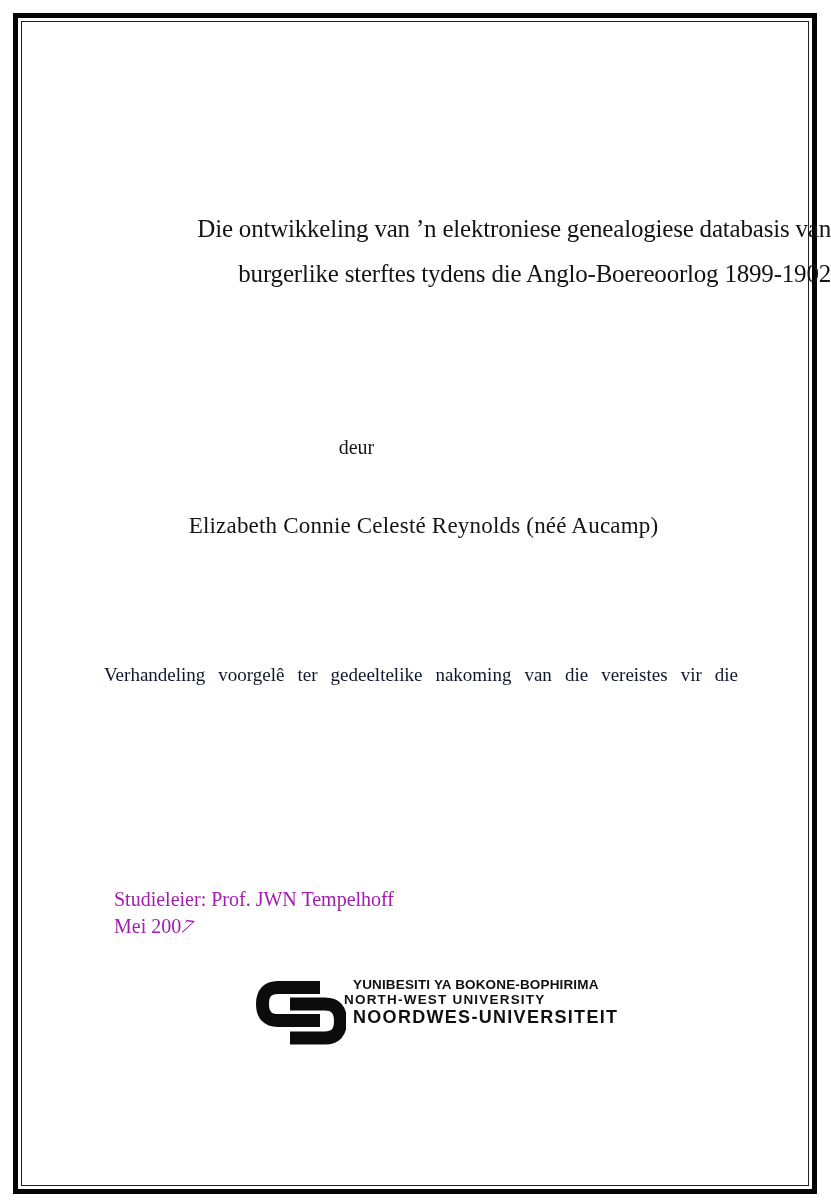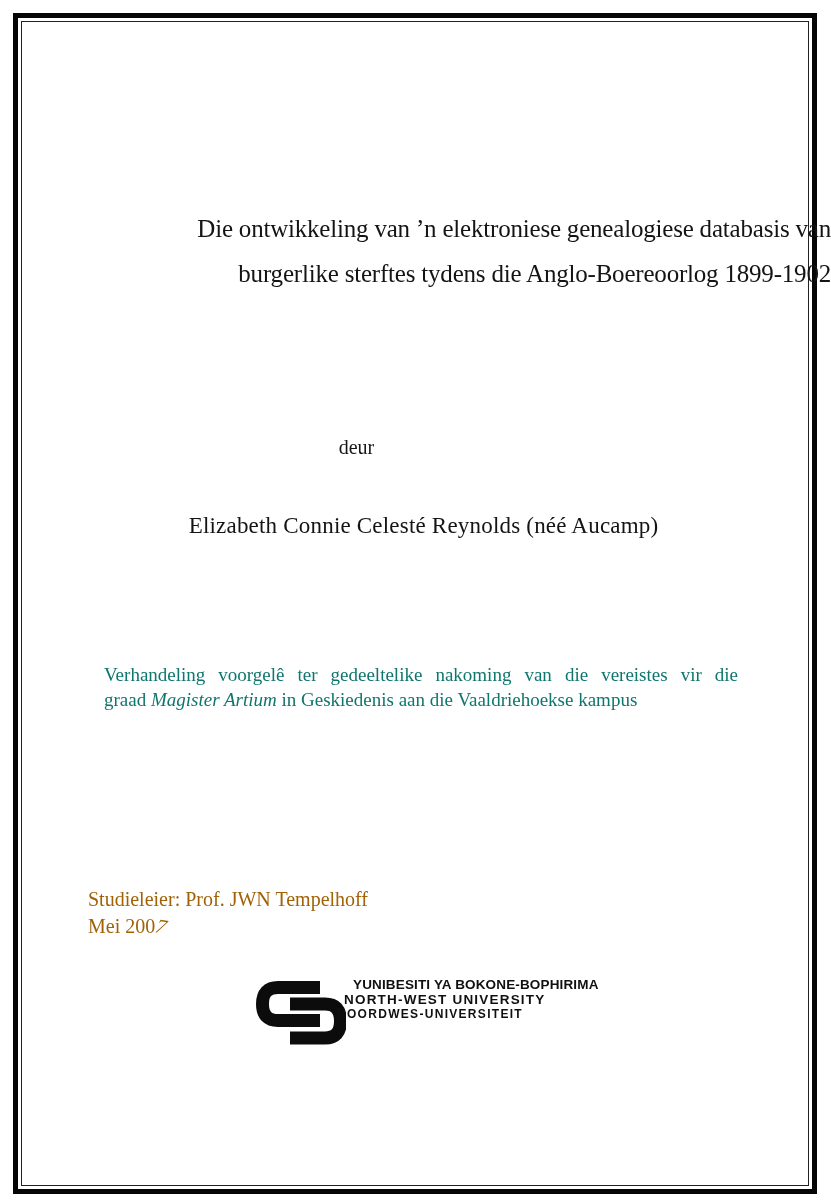--- a/index.html
+++ b/index.html
@@ -35,71 +35,70 @@
     text-align:center; font-size:20px; color:#161616;
   }
 
   .author {
     position:absolute; top:513px; left:8px; width:831px;
     text-align:center; font-size:23px; letter-spacing:0.2px; color:#141414;
   }
 
   .submission {
     position:absolute; top:662px; left:104px; width:634px;
-    font-size:19px; line-height:25px; color:#0f766e;
+    font-size:19px; line-height:25px; color:#0f172a;
   }
   .submission .just {
     text-align:justify; text-align-last:justify;
   }
   .submission i { font-style:italic; }
 
   .supervisor-block {
-    position:absolute; top:886px; left:88px;
-    font-size:20px; line-height:27px; color:#a16207;
+    position:absolute; top:886px; left:114px;
+    font-size:20px; line-height:27px; color:#a21caf;
   }
   .digit-seven {
     display:inline-block;
     transform:rotate(8deg) skewX(-18deg);
     transform-origin:50% 60%;
   }
 
   
   .logo-mark {
     position:absolute; left:256px; top:980px;
     width:90px; height:70px;
   }
   .logo-line {
     position:absolute;
     font-family:"Liberation Sans", sans-serif;
     font-weight:bold; color:#101010; white-space:nowrap;
   }
   .logo-l1 { left:321px; top:977px; font-size:13.5px; letter-spacing:0.15px;padding-left:32px; }
   .logo-l2 { left:344px; top:992px; font-size:13.5px; letter-spacing:1.2px; }
-  .logo-l3 { left:337px; top:1007px; font-size:12px; letter-spacing:1.3px; }
+  .logo-l3 { left:353px; top:1007px; font-size:18px; letter-spacing:1.3px; }
 </style>
 </head>
 <body>
 
 <div class="page">
 
   <div class="frame-outer"></div>
   <div class="frame-inner"></div>
 
   <div class="thesis-title">
     <div>Die ontwikkeling van ’n elektroniese genealogiese databasis van</div>
     <div>burgerlike sterftes tydens die Anglo-Boereoorlog 1899-1902</div>
   </div>
 
   <div class="byline">deur</div>
 
   <div class="author">Elizabeth Connie Celesté Reynolds (néé Aucamp)</div>
 
   <div class="submission">
     <div class="just">Verhandeling voorgelê ter gedeeltelike nakoming van die vereistes vir die</div>
-    <div><span>graad </span><i>Magister Artium</i><span> in Geskiedenis aan die Vaaldriehoekse kampus</span></div>
   </div>
 
   <div class="supervisor-block">
     <div>Studieleier: Prof. JWN Tempelhoff</div>
     <div><span>Mei 200</span><span class="digit-seven">7</span></div>
   </div>
 
   <svg class="logo-mark" viewBox="0 0 90 70" aria-hidden="true">
     <path d="M 64 7.5 H 22 Q 6.5 7.5 6.5 24 Q 6.5 40.5 22 40.5 H 64" fill="none" stroke="#0c0c0c" stroke-width="13" stroke-linecap="butt"></path>
     <path d="M 34 24 H 69 Q 84.5 24 84.5 41 Q 84.5 58 69 58 H 34" fill="none" stroke="#0c0c0c" stroke-width="13" stroke-linecap="butt"></path>

